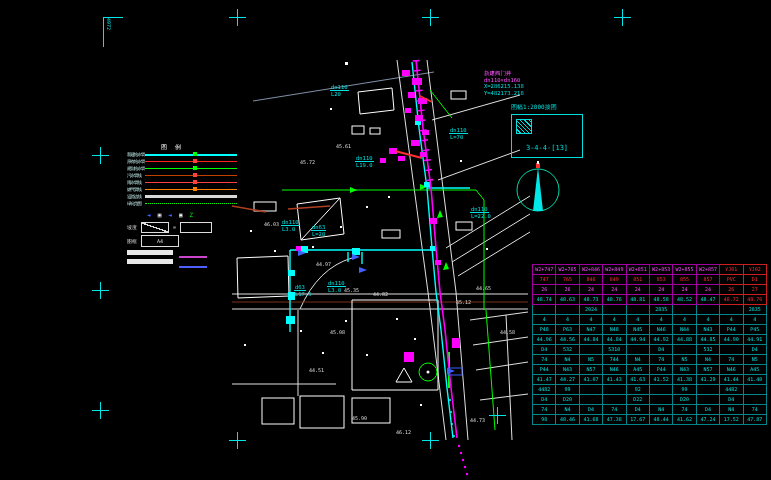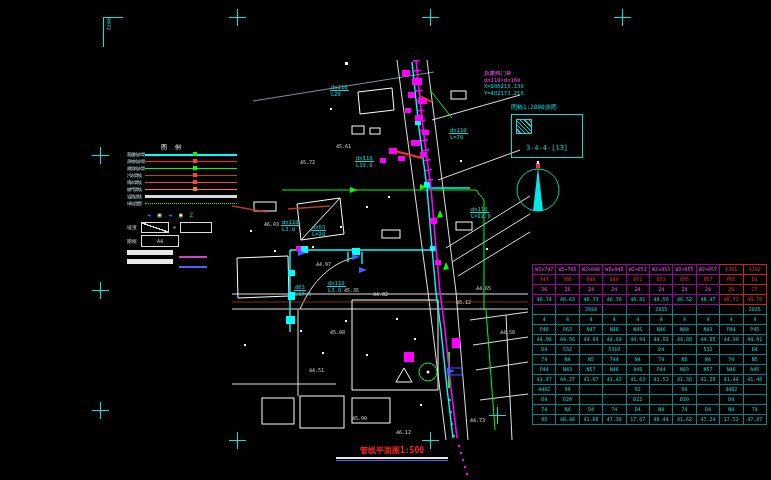--- a/index.html
+++ b/index.html
@@ -509,25 +509,20 @@
           <td style="color: rgb(0, 224, 224);">17.67</td>
           <td style="color: rgb(0, 224, 224);">48.44</td>
           <td style="color: rgb(0, 224, 224);">41.62</td>
           <td style="color: rgb(0, 224, 224);">47.24</td>
           <td style="color: rgb(0, 224, 224);">17.52</td>
           <td style="color: rgb(0, 224, 224);">47.87</td>
         </tr>
       </tbody>
     </table>
 
-  <div id="title">
-    <div class="t">管线平面图1:500</div>
-    <div class="u1"></div>
-    <div class="u2"></div>
-  </div>
 
 <div class="cross" style="left: 229px; top: 9px;"></div>
     <div class="cross" style="left: 422px; top: 9px;"></div>
     <div class="cross" style="left: 614px; top: 9px;"></div>
     <div class="cross" style="left: 92px; top: 147px;"></div>
     <div class="cross" style="left: 92px; top: 282px;"></div>
     <div class="cross" style="left: 92px; top: 402px;"></div>
     <div class="cross" style="left: 229px; top: 432px;"></div>
     <div class="cross" style="left: 422px; top: 432px;"></div>
     <div class="cross" style="left: 489px; top: 407px;"></div>

